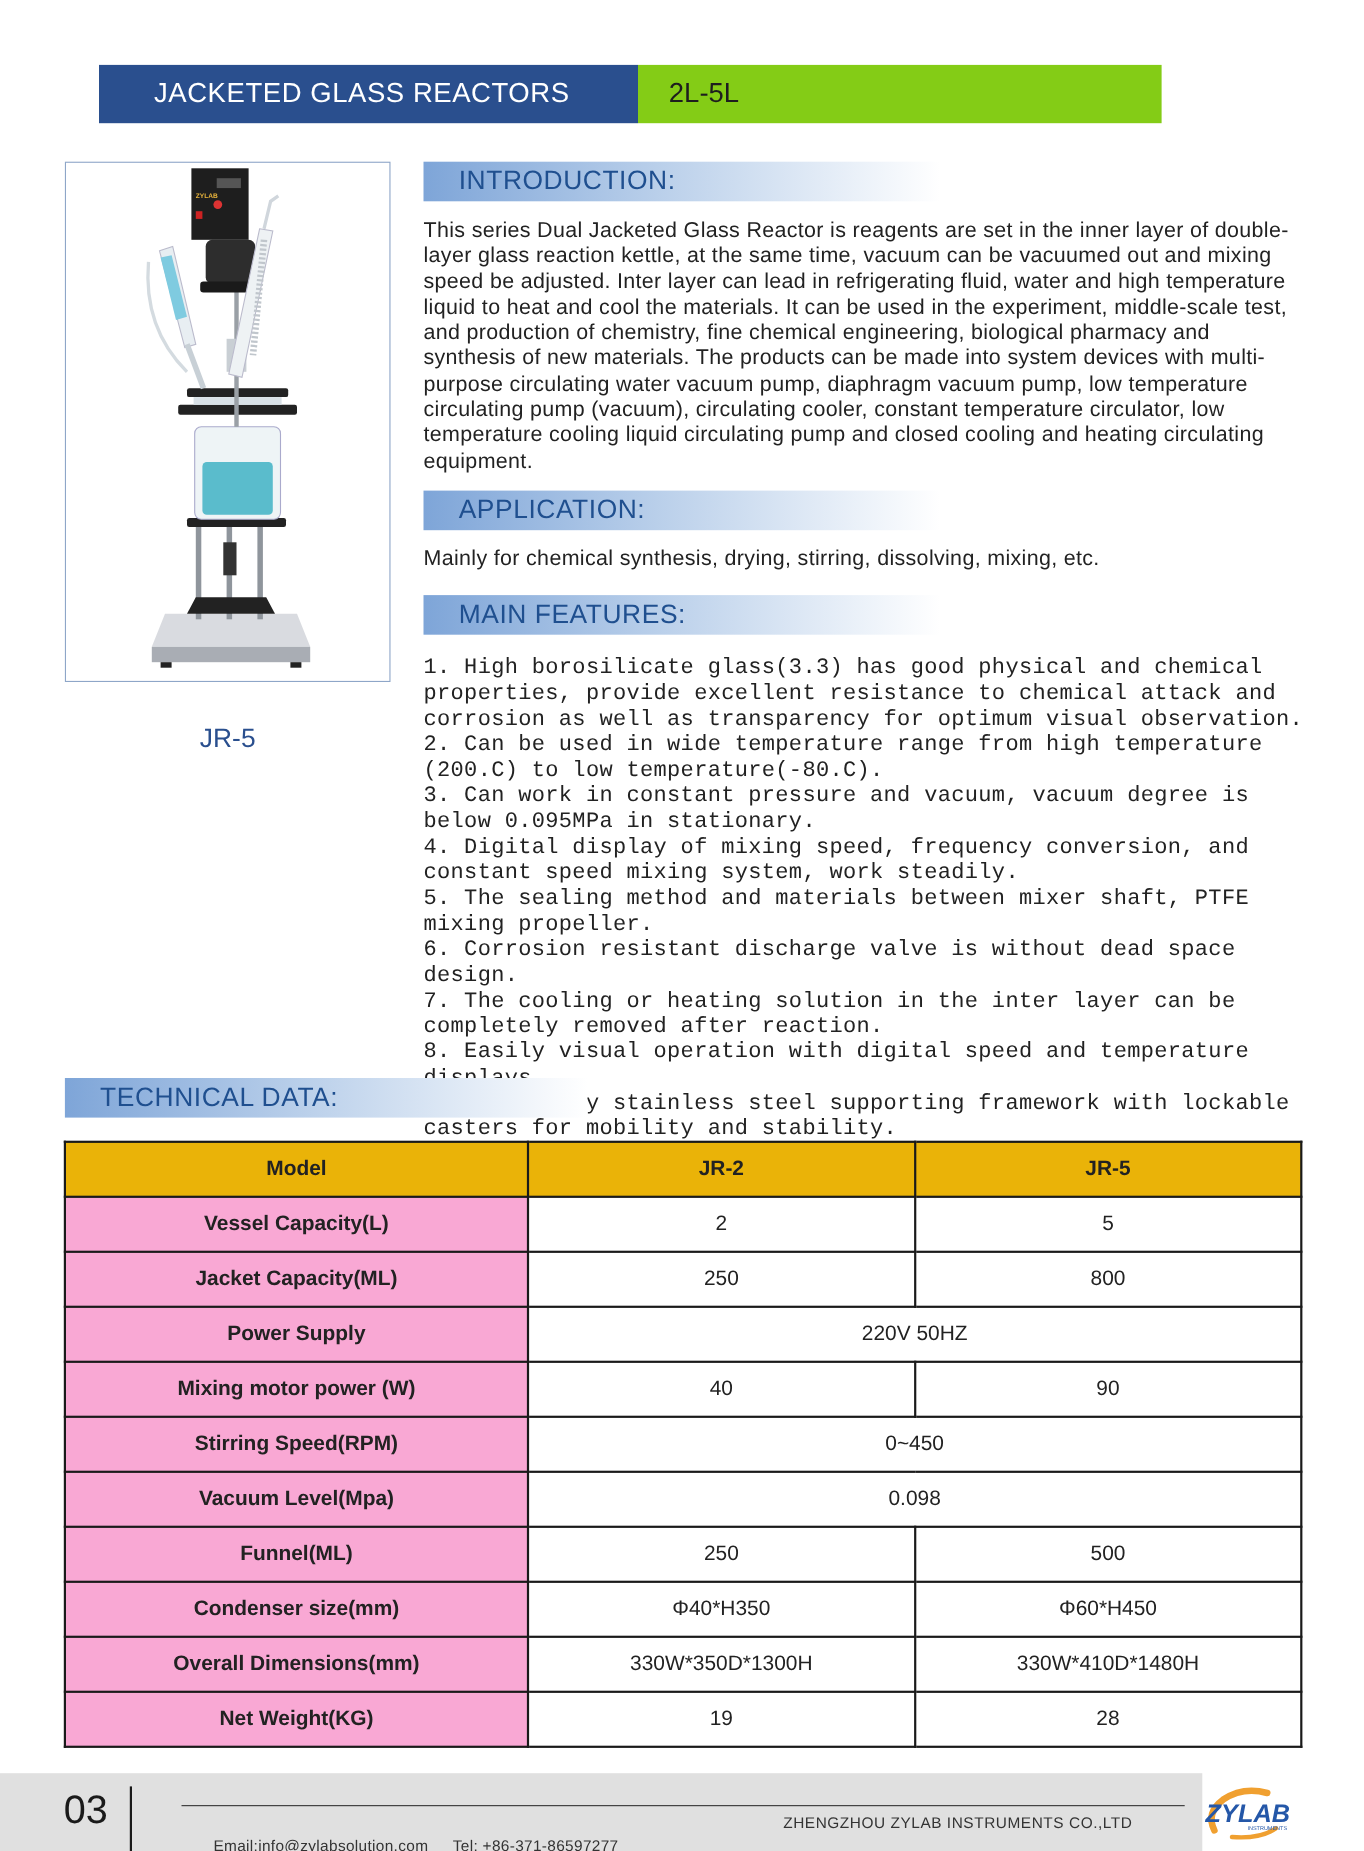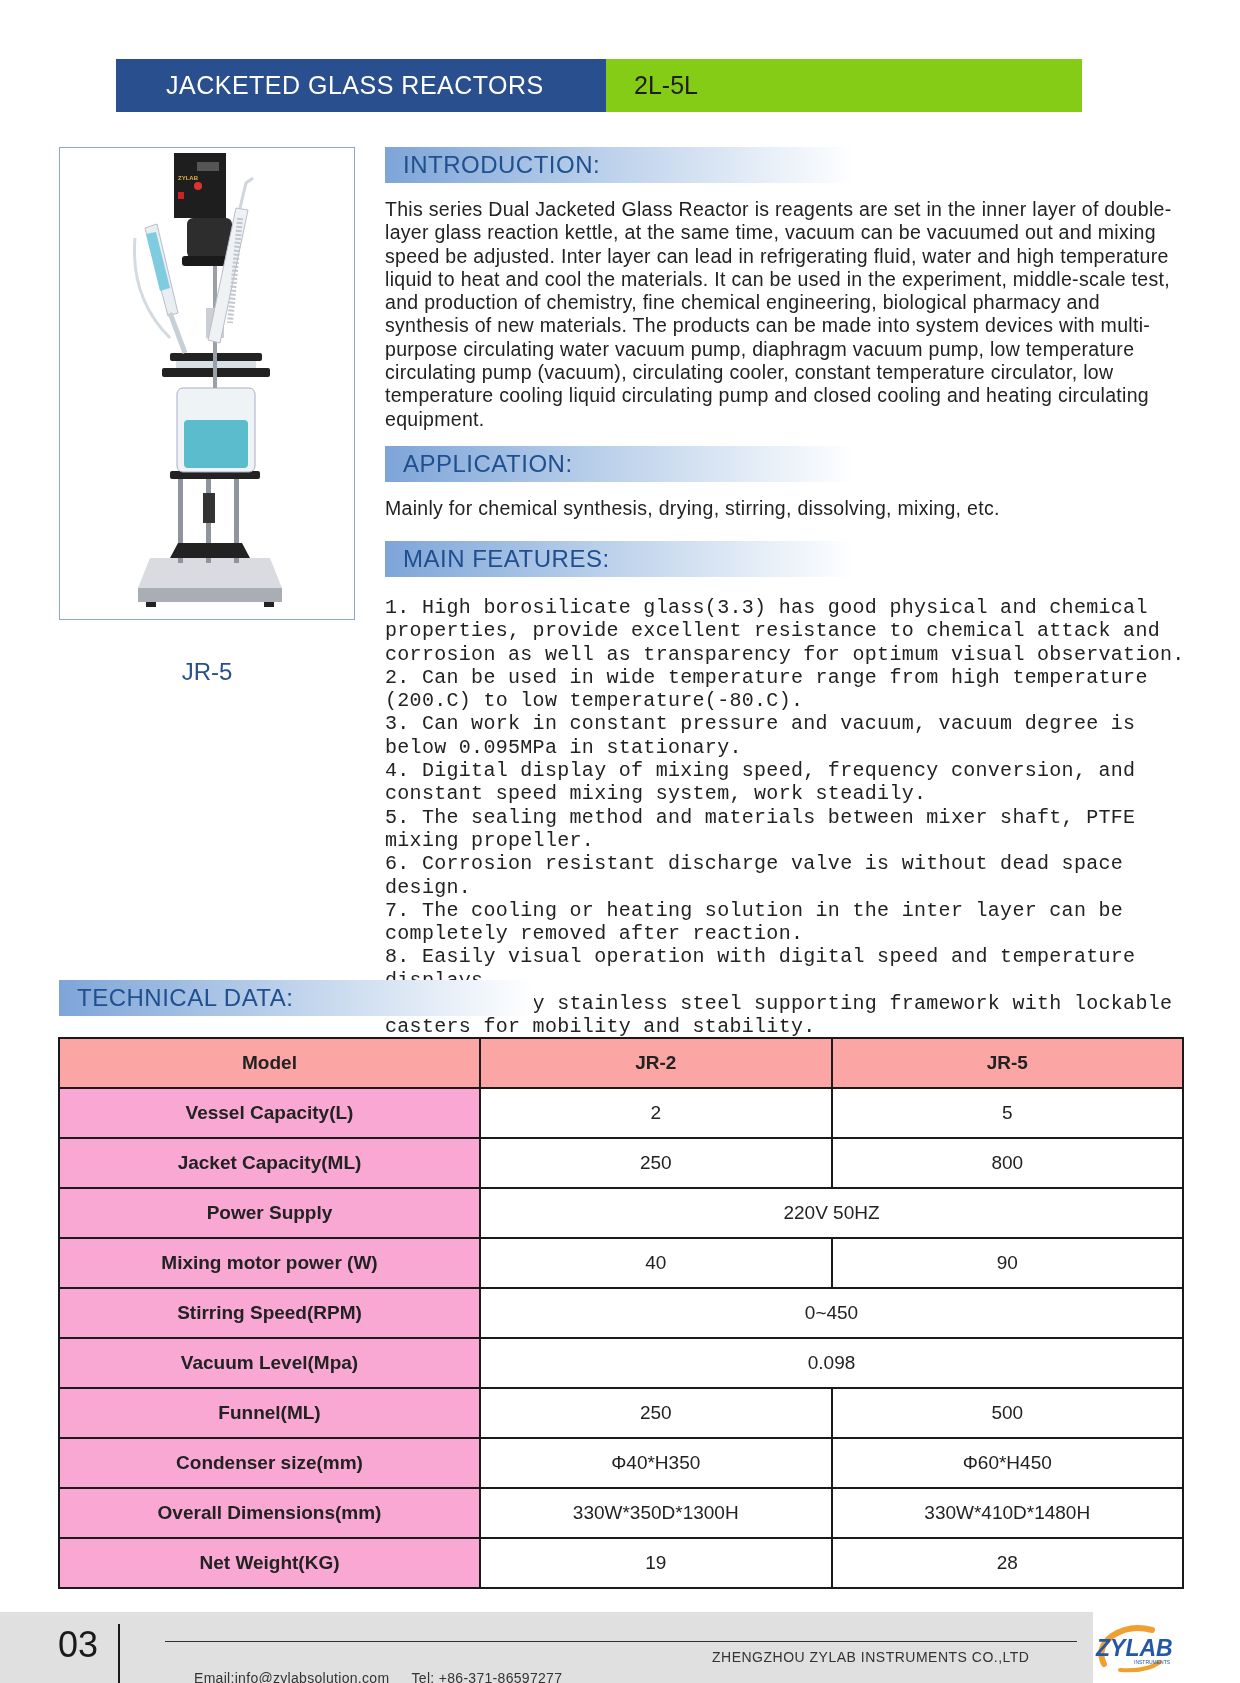--- a/index.html
+++ b/index.html
@@ -1,44 +1,44 @@
 <!DOCTYPE html>
 <html><head>
 <meta charset="utf-8">
 <style>
   * { box-sizing: border-box; margin: 0; padding: 0; }
   html, body { width: 1240px; height: 1683px; background: #ffffff; overflow: hidden; }
   body { position: relative; font-family: "Liberation Sans", "DejaVu Sans", sans-serif; color: #222; }
 
   
-  .banner { position: absolute; left: 68px; top: 59px; width: 1014px; height: 53px; display: flex; padding-left: 48px; }
+  .banner { position: absolute; left: 42px; top: 59px; width: 1014px; height: 53px; display: flex; padding-left: 48px; }
   .banner-left { width: 490px; height: 100%; background: #2a4f8e; color: #fff; font-size: 25px; letter-spacing: 0.5px; display: flex; align-items: center; padding-left: 50px; }
   .banner-right { flex: 1; height: 100%; background: #84cc16; color: #1e1e1e; font-size: 25px; display: flex; align-items: center; padding-left: 28px; }
 
   
   .product-frame { position: absolute; left: 59px; top: 147px; width: 296px; height: 473px; border: 1px solid #8ea6c8; background: #fff; overflow: hidden; }
   .product-caption { position: absolute; left: 59px; top: 658px; width: 296px; text-align: center; color: #2a4f8e; font-size: 24px; }
 
   
-  .sec-head { position: absolute; height: 36px; background: linear-gradient(to right, #7ea5d8 0%, #b9cfea 45%, #ffffff 100%); color: #1f4f8f; font-size: 24px; display: flex; align-items: center; padding-left: 18px; letter-spacing: 0.5px; }
+  .sec-head { position: absolute; height: 36px; background: linear-gradient(to right, #7ea5d8 0%, #b9cfea 45%, #ffffff 100%); color: #1f4f8f; font-size: 24px; display: flex; align-items: center; padding-left: 32px; letter-spacing: 0.5px; }
   .sec-intro { left: 385px; top: 147px; width: 470px; }
   .sec-app { left: 385px; top: 446px; width: 470px; }
   .sec-feat { left: 385px; top: 541px; width: 470px; }
   .sec-tech { left: 59px; top: 980px; width: 475px; }
 
   .body-text { position: absolute; left: 385px; font-size: 19.5px; line-height: 23.3px; color: #222; letter-spacing: 0.3px; }
   .intro-text { top: 198px; width: 800px; }
   .app-text { top: 497px; width: 800px; }
   .feat-list { top: 596px; width: 820px; list-style: none; }
   .feat-list li { font-size: 20px; line-height: 23.3px; font-family: Liberation Mono, monospace; }
 
   
   .tech-table { position: absolute; left: 58px; top: 1037px; width: 1126px; border-collapse: collapse; border: 2px solid #1a1a1a; }
   .tech-table td, .tech-table th { border: 2px solid #1a1a1a; height: 50px; text-align: center; font-size: 19px; font-family: "Liberation Sans", sans-serif; }
-  .tech-table th { background: #fca5a5; font-weight: bold; }
+  .tech-table th { background: #eab308; font-weight: bold; }
   .tech-table td.label { background: #f9a8d4; font-weight: bold; width: 421px; }
   .tech-table td.val { background: #fff; font-weight: normal; }
 
   
   .footer { position: absolute; left: 0; top: 1612px; width: 1093px; height: 71px; background: #e0e0e0; }
   .page-num { position: absolute; left: 58px; top: 12px; font-size: 36px; color: #1a1a1a; font-family: "Liberation Sans", sans-serif; }
   .page-bar { position: absolute; left: 118px; top: 12px; width: 2px; height: 59px; background: #1a1a1a; }
   .contact { position: absolute; left: 194px; top: 10px; font-size: 14px; color: #333; letter-spacing: 0.3px; margin-top: 48px; }
   .contact span + span { margin-left: 18px; }
   .footer-line { position: absolute; left: 165px; top: 29px; width: 912px; height: 1px; background: #333; }

